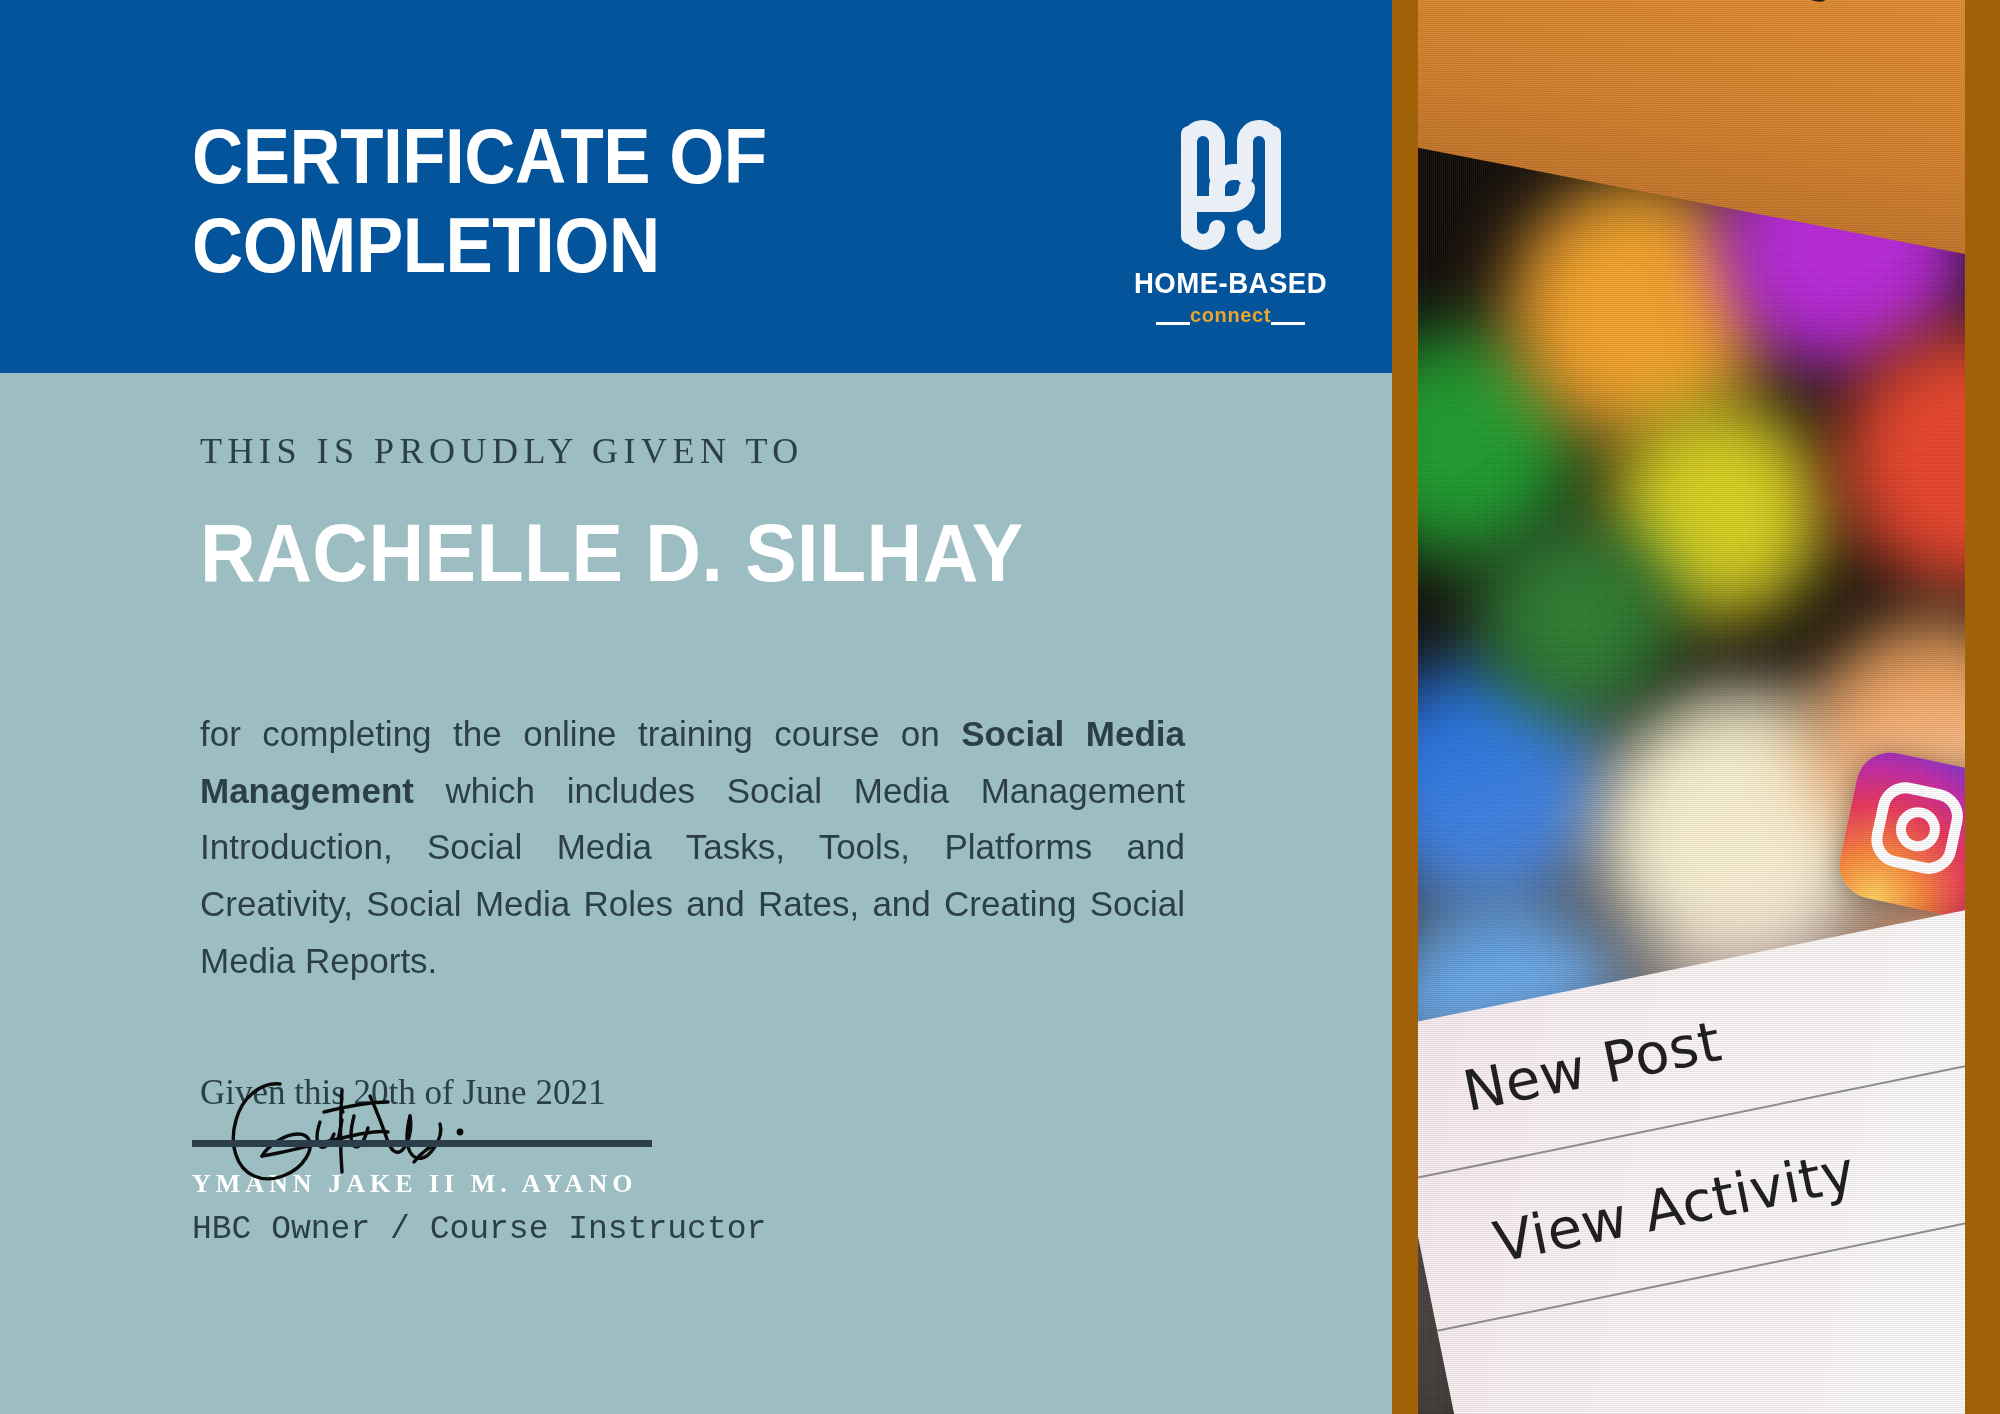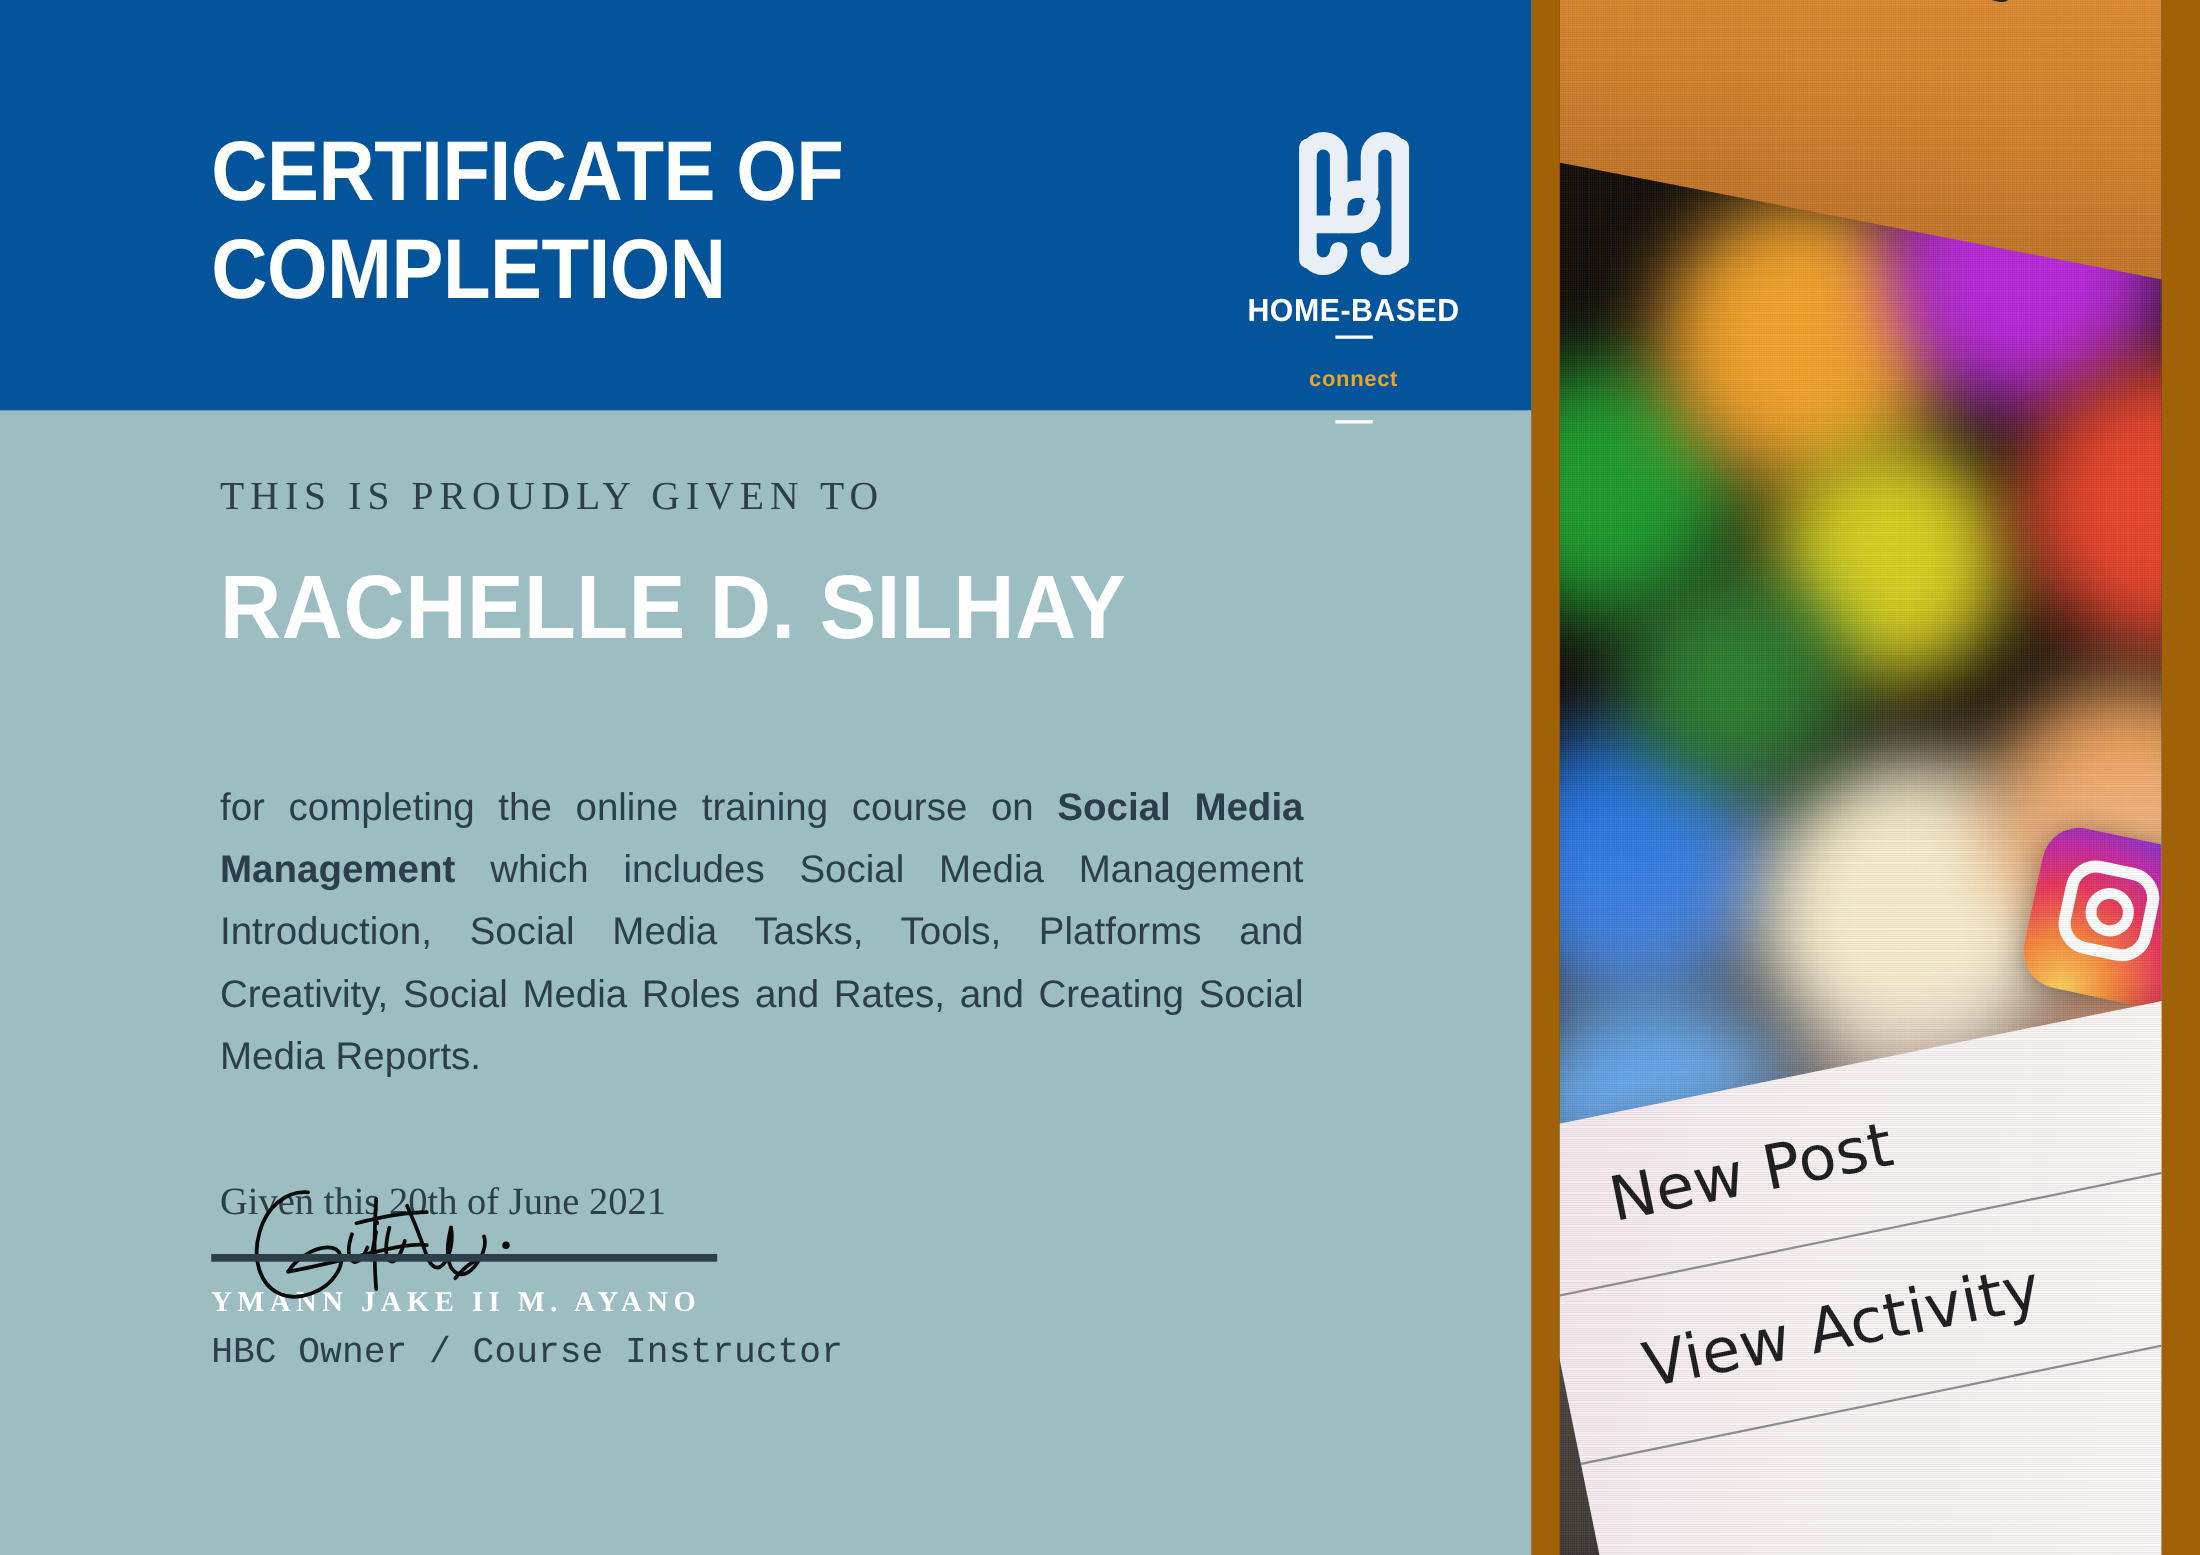--- a/index.html
+++ b/index.html
@@ -22,21 +22,21 @@
   .cert-title + .cert-title{margin-top:12px;}
 
   
   .logo-wrap{position:absolute;left:1118px;top:108px;width:225px;text-align:center;}
   .logo-mark{width:140px;height:155px;display:block;margin:0 auto 6px auto;}
   .logo-word{
     font-family:"Liberation Sans",sans-serif;font-weight:bold;color:#ffffff;
     font-size:29px;letter-spacing:0.5px;transform:scaleX(.95);transform-origin:center;
     line-height:1;margin:0;
   }
-  .logo-sub-row{display:flex;align-items:center;justify-content:center;gap:27px;margin-top:7px;flex-direction:column;}
+  .logo-sub-row{display:flex;align-items:flex-end;justify-content:center;gap:0;margin-top:7px;}
   .logo-dash{display:block;width:34px;height:3px;background:#ffffff;}
   .logo-connect{
     font-family:"Liberation Sans",sans-serif;font-weight:bold;color:#e9a52c;
     font-size:20px;letter-spacing:0.6px;line-height:1;
   }
 
   
   .body-area{position:absolute;left:200px;top:430px;width:985px;}
 
   .given-to{

